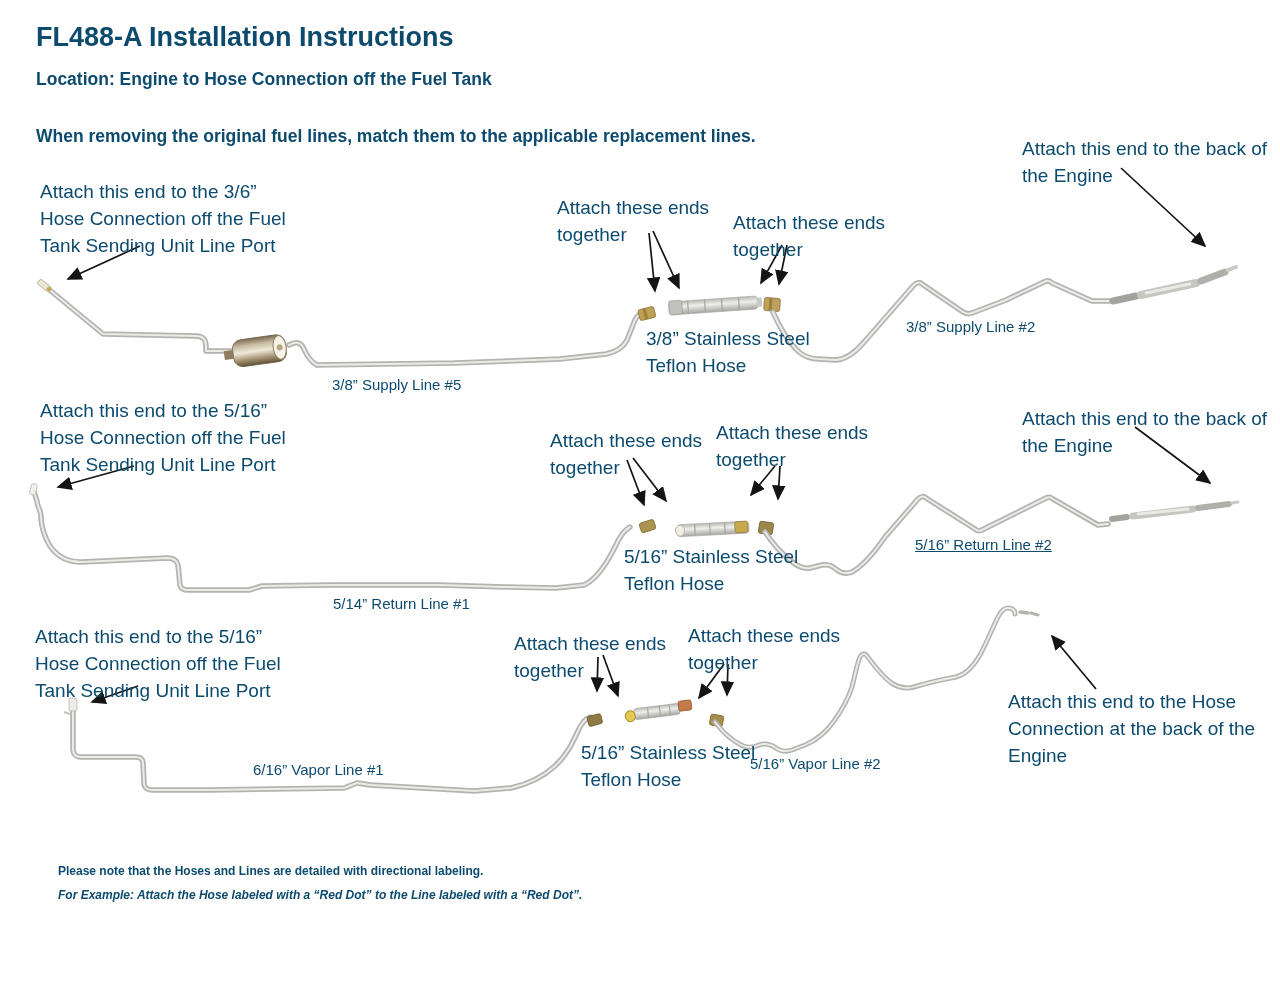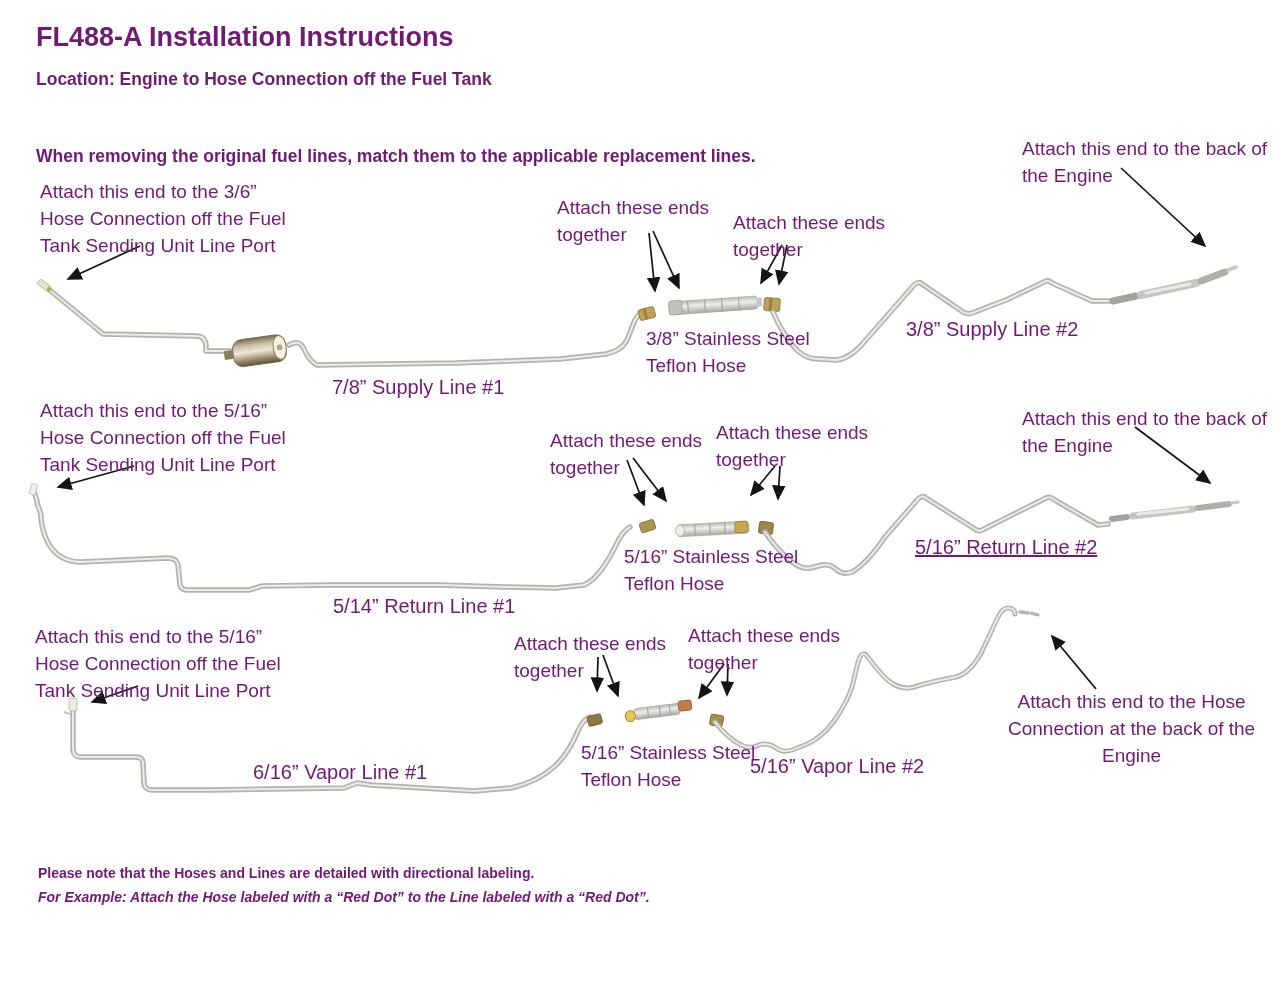--- a/index.html
+++ b/index.html
@@ -1,26 +1,26 @@
 <!DOCTYPE html>
 <html><head>
 <meta charset="utf-8">
 <style>
   html,body{margin:0;padding:0;background:#fff;}
   .page{
     position:relative;width:1280px;height:989px;background:#ffffff;
-    font-family:"Liberation Sans", sans-serif;color:#701a75;overflow:hidden;
+    font-family:"Liberation Sans", sans-serif;color:#0c4a6e;overflow:hidden;
   }
   .page svg{position:absolute;left:0;top:0;}
   .abs{position:absolute;white-space:pre-line;}
   .title{font-size:27px;font-weight:700;}
   .subhead{font-size:17.5px;font-weight:700;}
   .callout{font-size:19px;line-height:1.42;}
-  .linelabel{font-size:20px;}
-  .note{font-size:14px;font-weight:700;line-height:1.45;}
+  .linelabel{font-size:15px;}
+  .note{font-size:12px;font-weight:700;line-height:1.45;margin-left:20px;}
 </style>
 </head>
 <body>
 
 <div class="page">
 
   <svg width="1280" height="989" viewBox="0 0 1280 989">
     <defs>
       <marker id="ah" markerWidth="10" markerHeight="9" refX="8" refY="4" orient="auto">
         <path d="M0,0 L9,4 L0,8 Z" fill="#141414"></path>
@@ -167,32 +167,32 @@
       <line x1="598" y1="657" x2="597" y2="691" marker-end="url(#ah)"></line>
       <line x1="603" y1="655" x2="618" y2="696" marker-end="url(#ah)"></line>
       <line x1="724" y1="664" x2="699" y2="698" marker-end="url(#ah)"></line>
       <line x1="728" y1="664" x2="727" y2="695" marker-end="url(#ah)"></line>
       <line x1="1096" y1="689" x2="1052" y2="636" marker-end="url(#ah)"></line>
     </g>
   </svg>
 
   <div class="abs title" style="left:36px;top:22px;">FL488-A Installation Instructions</div>
   <div class="abs subhead" style="left:36px;top:69px;">Location: Engine to Hose Connection off the Fuel Tank</div>
-  <div class="abs subhead" style="left:36px;top:146px;">When removing the original fuel lines, match them to the applicable replacement lines.</div>
+  <div class="abs subhead" style="left:36px;top:126px;">When removing the original fuel lines, match them to the applicable replacement lines.</div>
 
   <div class="abs callout" style="left:40px;top:179px;">Attach this end to the 3/6”
 Hose Connection off the Fuel
 Tank Sending Unit Line Port</div>
   <div class="abs callout" style="left:557px;top:195px;">Attach these ends
 together</div>
   <div class="abs callout" style="left:733px;top:210px;">Attach these ends
 together</div>
   <div class="abs callout" style="left:646px;top:326px;">3/8” Stainless Steel
 Teflon Hose</div>
-  <div class="abs linelabel" style="left:332px;top:376px;">7/8” Supply Line #1</div>
+  <div class="abs linelabel" style="left:332px;top:376px;">3/8” Supply Line #5</div>
   <div class="abs linelabel" style="left:906px;top:318px;">3/8” Supply Line #2</div>
   <div class="abs callout" style="left:1022px;top:136px;">Attach this end to the back of
 the Engine</div>
 
   <div class="abs callout" style="left:40px;top:398px;">Attach this end to the 5/16”
 Hose Connection off the Fuel
 Tank Sending Unit Line Port</div>
   <div class="abs callout" style="left:550px;top:428px;">Attach these ends
 together</div>
   <div class="abs callout" style="left:716px;top:420px;">Attach these ends
@@ -208,20 +208,20 @@
 Hose Connection off the Fuel
 Tank Sending Unit Line Port</div>
   <div class="abs callout" style="left:514px;top:631px;">Attach these ends
 together</div>
   <div class="abs callout" style="left:688px;top:623px;">Attach these ends
 together</div>
   <div class="abs callout" style="left:581px;top:740px;">5/16” Stainless Steel
 Teflon Hose</div>
   <div class="abs linelabel" style="left:253px;top:761px;">6/16” Vapor Line #1</div>
   <div class="abs linelabel" style="left:750px;top:755px;">5/16” Vapor Line #2</div>
-  <div class="abs callout" style="left:1008px;top:689px;text-align:center;">Attach this end to the Hose
+  <div class="abs callout" style="left:1008px;top:689px;">Attach this end to the Hose
 Connection at the back of the
 Engine</div>
 
   <div class="abs note" style="left:38px;top:863px;">Please note that the Hoses and Lines are detailed with directional labeling.</div>
   <div class="abs note" style="left:38px;top:887px;font-style:italic;">For Example: Attach the Hose labeled with a “Red Dot” to the Line labeled with a “Red Dot”.</div>
 
 </div>
 
 </body></html>

